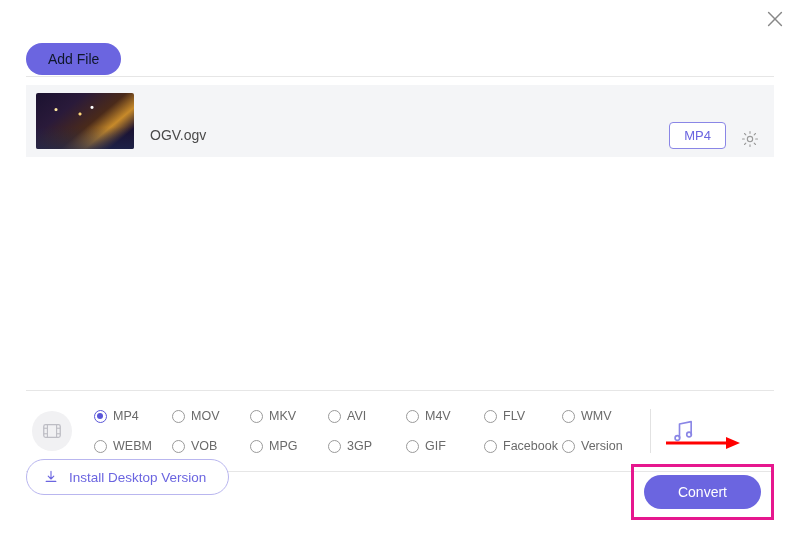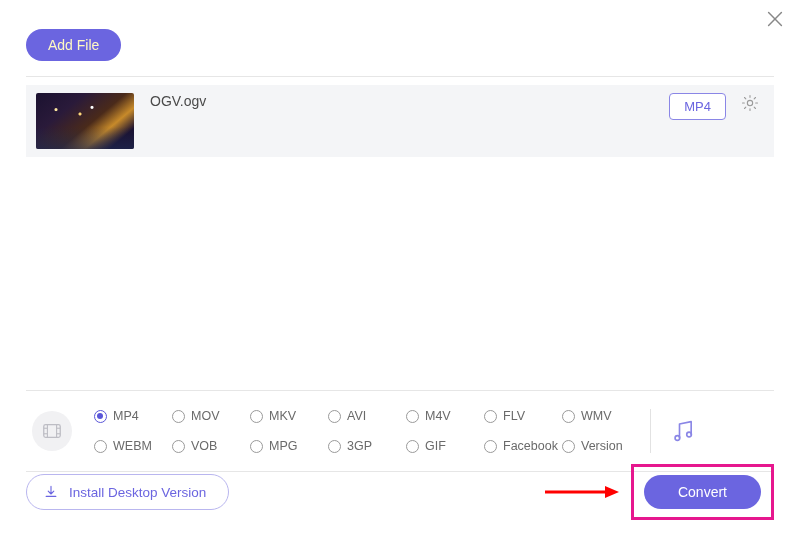--- a/index.html
+++ b/index.html
@@ -1,25 +1,25 @@
 <!DOCTYPE html>
 <html><head>
 <meta charset="utf-8">
 <style>
   * { box-sizing: border-box; margin: 0; padding: 0; font-family: -apple-system, BlinkMacSystemFont, "Segoe UI", Arial, sans-serif; }
   body { width: 800px; height: 544px; background: #fff; position: relative; overflow: hidden; }
 
   .close-btn { position: absolute; top: 8px; right: 14px; width: 22px; height: 22px; cursor: pointer; }
   .close-btn svg { width: 100%; height: 100%; }
 
-  .add-file-btn { position: absolute; top: 29px; left: 26px; background: #6b65e0; color: #fef9c3; border: none; border-radius: 18px; padding: 8px 22px; font-size: 14px; cursor: pointer; }
+  .add-file-btn { position: absolute; top: 43px; left: 26px; background: #6b65e0; color: #0f172a; border: none; border-radius: 18px; padding: 8px 22px; font-size: 14px; cursor: pointer; }
 
   .divider-top { position: absolute; top: 76px; left: 26px; width: 748px; height: 1px; background: #e6e6e6; }
 
-  .file-row { position: absolute; top: 85px; left: 26px; width: 748px; height: 72px; background: #f4f5f7; display: flex; align-items: flex-start; padding: 8px 14px 8px 10px; }
+  .file-row { position: absolute; top: 85px; left: 26px; width: 748px; height: 72px; background: #f4f5f7; display: flex; align-items: flex-end; padding: 8px 14px 8px 10px; }
 
   .thumb { width: 98px; height: 56px; border-radius: 2px; background: linear-gradient(140deg, #1b1230 0%, #2a1a3a 30%, #4a2a1a 55%, #c78a2a 70%, #1a1030 85%); position: relative; overflow: hidden; }
   .thumb::before { content:""; position:absolute; left:8px; top:10px; width:60px; height:22px; background: radial-gradient(circle at 20% 30%, #ffe9a0 1px, transparent 2px), radial-gradient(circle at 60% 50%, #ffd77a 1px, transparent 2px), radial-gradient(circle at 80% 20%, #fff 1px, transparent 2px); }
   .thumb::after { content:""; position:absolute; left:0; bottom:0; width:100%; height:22px; background: linear-gradient(to top, rgba(30,40,80,.7), transparent); }
 
   .file-meta { margin-left: 16px; flex: 1; }
   .file-name { font-size: 14px; color: #4a4a4a; margin-bottom: 6px; }
   .file-res-line { display: flex; align-items: center; gap: 8px; color: #9a9a9a; font-size: 12px; }
   .info-icon svg { width: 14px; height: 14px; display:block; }
 
@@ -43,21 +43,21 @@
 
   .vsep { width: 1px; height: 44px; background: #e2e2e2; margin: 0 18px 0 10px; }
   .music-icon { width: 28px; height: 28px; cursor: pointer; }
   .music-icon svg { width: 100%; height: 100%; }
 
   .footer { position: absolute; left: 26px; bottom: 24px; width: 748px; display:flex; align-items:center; justify-content: space-between; }
 
   .install-btn { border: 1px solid #b9b6ef; color: #6b65e0; background:#fff; border-radius: 22px; padding: 9px 22px 9px 16px; font-size: 13.5px; display:flex; align-items:center; gap:10px; cursor:pointer; }
   .dl-icon svg { width: 16px; height: 16px; display:block; }
 
-  .right-group { display:flex; align-items:center; gap:12px; }
+  .right-group { display:flex; align-items:center; gap:12px;flex-direction:column; }
   .arrow-anno { width: 76px; height: 18px; }
   .arrow-anno svg { width:100%; height:100%; display:block; }
   .convert-wrap { border: 3px solid #e6178e; padding: 8px 10px; }
   .convert-btn { background:#6b65e0; color:#fff; border:none; border-radius:20px; padding:9px 34px; font-size:14px; cursor:pointer; }
 </style>
 </head>
 <body>
 
 <div class="close-btn">
   <svg viewBox="0 0 24 24">

